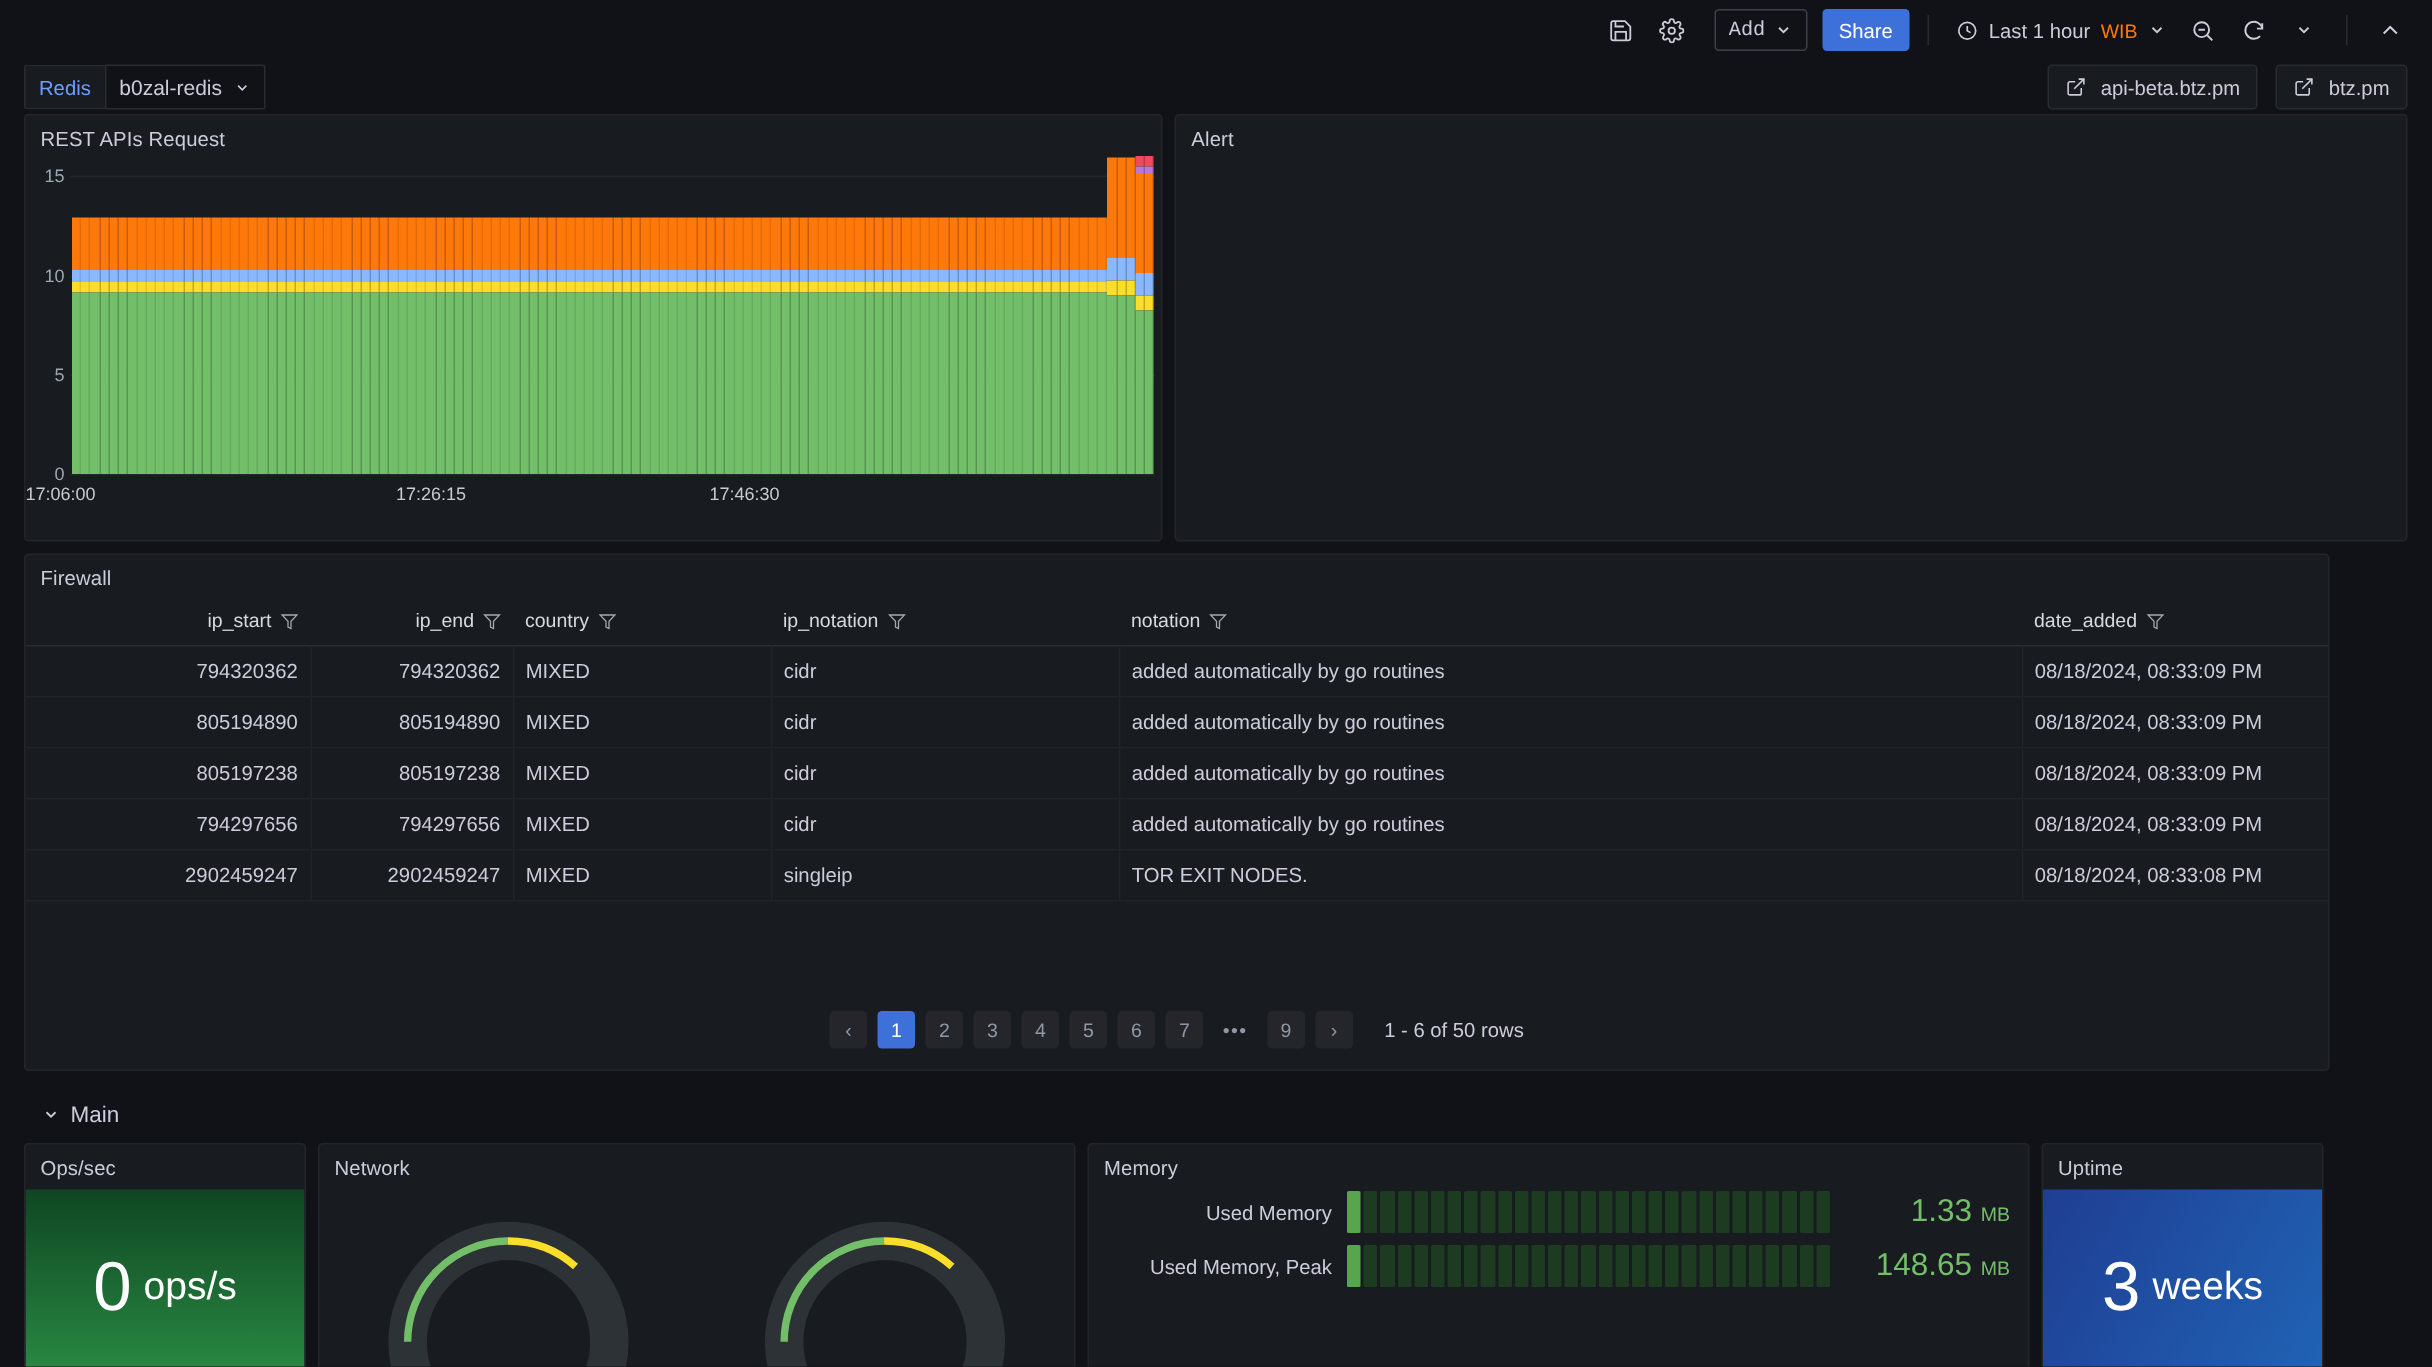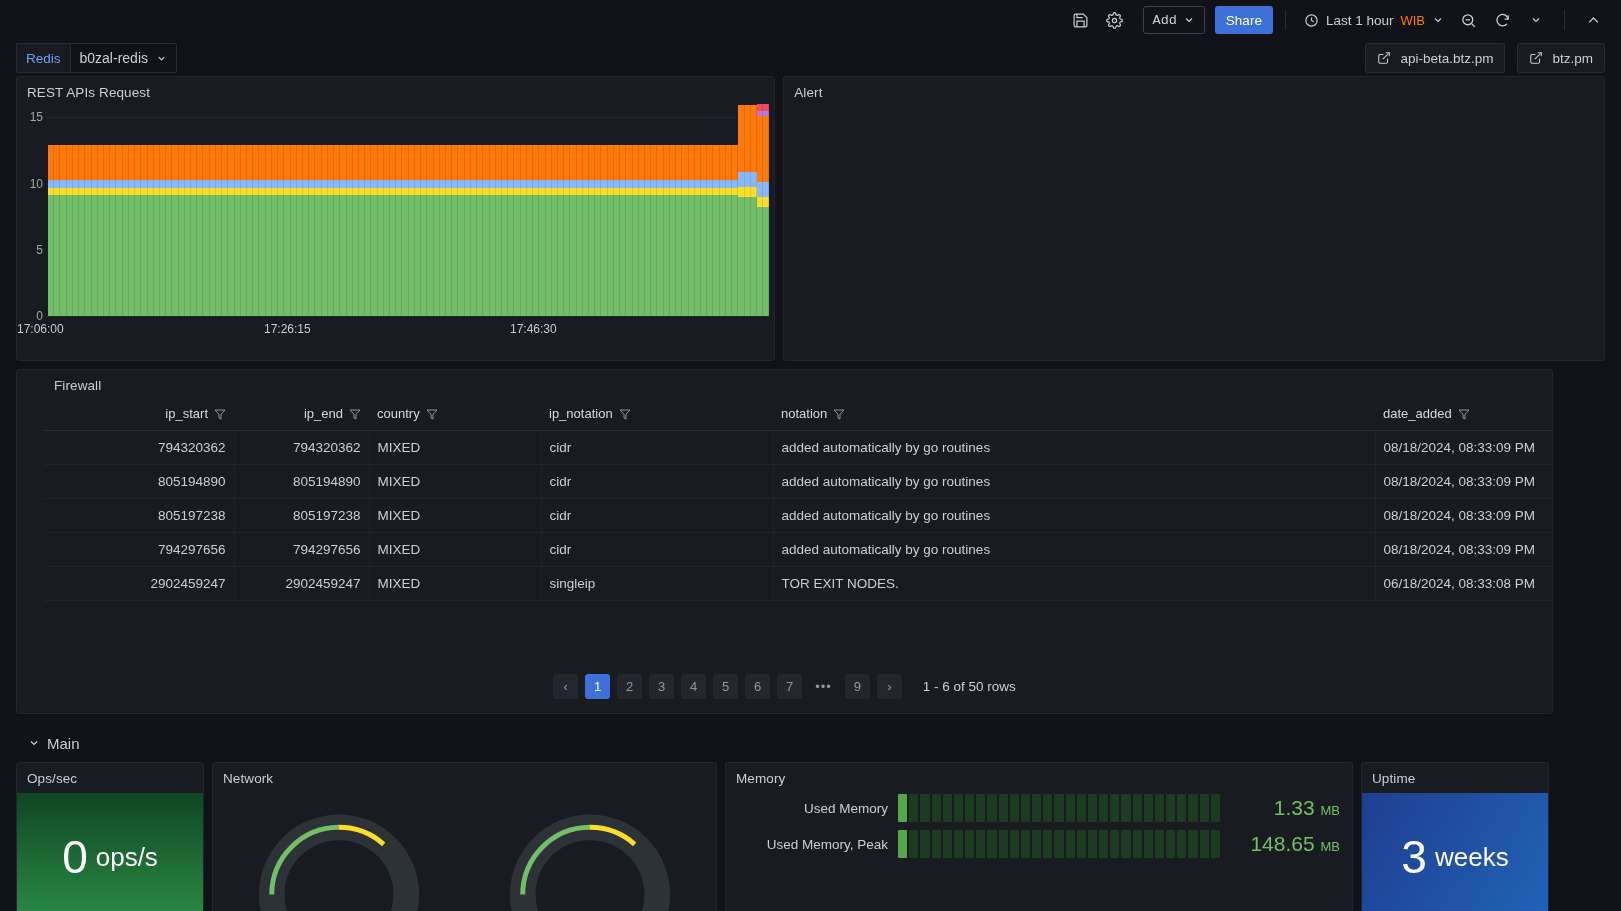--- a/index.html
+++ b/index.html
@@ -162,21 +162,21 @@
   }
 
   
   #alert-panel { width: 828px; height: 285px; }
   .alert-empty {
     position: absolute; left: 0; right: 0; top: 148px;
     text-align: center; font-size: 13.5px; color: #9fa7b3;
   }
 
   
-  #firewall-panel { width: 1537px; height: 345px; margin-top: 8px; padding-left: 27px; }
+  #firewall-panel { width: 1537px; height: 345px; margin-top: 8px; }
   table.fw { width: 100%; border-collapse: collapse; table-layout: fixed; }
   table.fw th {
     font-size: 13px; font-weight: 400; color: #d6dae0;
     padding: 9px 8px; text-align: left;
     border-bottom: 1px solid #2a2d33;
     white-space: nowrap;
   }
   table.fw td {
     font-size: 13.5px; color: #ccccdc;
     padding: 9px 8px;
@@ -1045,21 +1045,21 @@
               <i style="height: 4.6375px; background: rgb(184, 119, 217); border-right: 1px solid rgba(0, 0, 0, 0.1);"></i>
               <i style="height: 66.25px; background: rgb(255, 120, 10); border-right: 1px solid rgba(0, 0, 0, 0.1);"></i>
               <i style="height: 15.9px; background: rgb(138, 184, 255); border-right: 1px solid rgba(0, 0, 0, 0.1);"></i>
               <i style="height: 9.275px; background: rgb(250, 222, 42); border-right: 1px solid rgba(0, 0, 0, 0.1);"></i>
               <i style="height: 109.975px; background: rgb(115, 191, 105); border-right: 1px solid rgba(0, 0, 0, 0.1);"></i>
             </div>
           </div>
         <div class="xaxis" id="xaxis">
             <div class="xtick" style="left: 0px;">17:06:00</div>
             <div class="xtick" style="left: 247px;">17:26:15</div>
-            <div class="xtick" style="left: 493px;">17:46:30</div>
+            <div class="xtick" style="left: 456px;">17:46:30</div>
           </div>
       </div>
     </div>
 
     <div class="panel" id="alert-panel">
       <div class="panel-title">Alert</div>
     </div>
   </div>
 
   <div class="panel" id="firewall-panel">
@@ -1145,21 +1145,21 @@
             <td>cidr</td>
             <td>added automatically by go routines</td>
             <td>08/18/2024, 08:33:09 PM</td>
           </tr>
           <tr>
             <td class="num">2902459247</td>
             <td class="num">2902459247</td>
             <td>MIXED</td>
             <td>singleip</td>
             <td>TOR EXIT NODES.</td>
-            <td>06/18/2024, 08:33:08 PM</td>
+            <td>08/18/2024, 08:33:08 PM</td>
           </tr>
         </tbody>
     </table>
     <div class="pager" id="pager">
         <button class="pg">‹</button>
         <button class="pg active">1</button>
         <button class="pg">2</button>
         <button class="pg">3</button>
         <button class="pg">4</button>
         <button class="pg">5</button>

